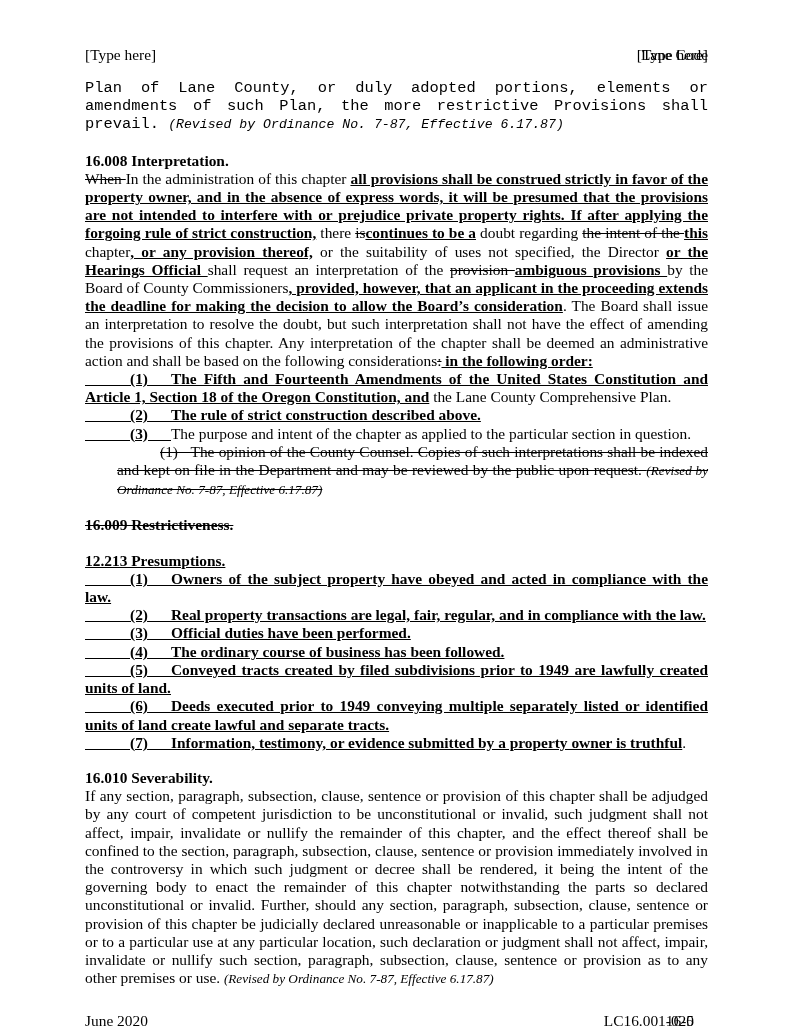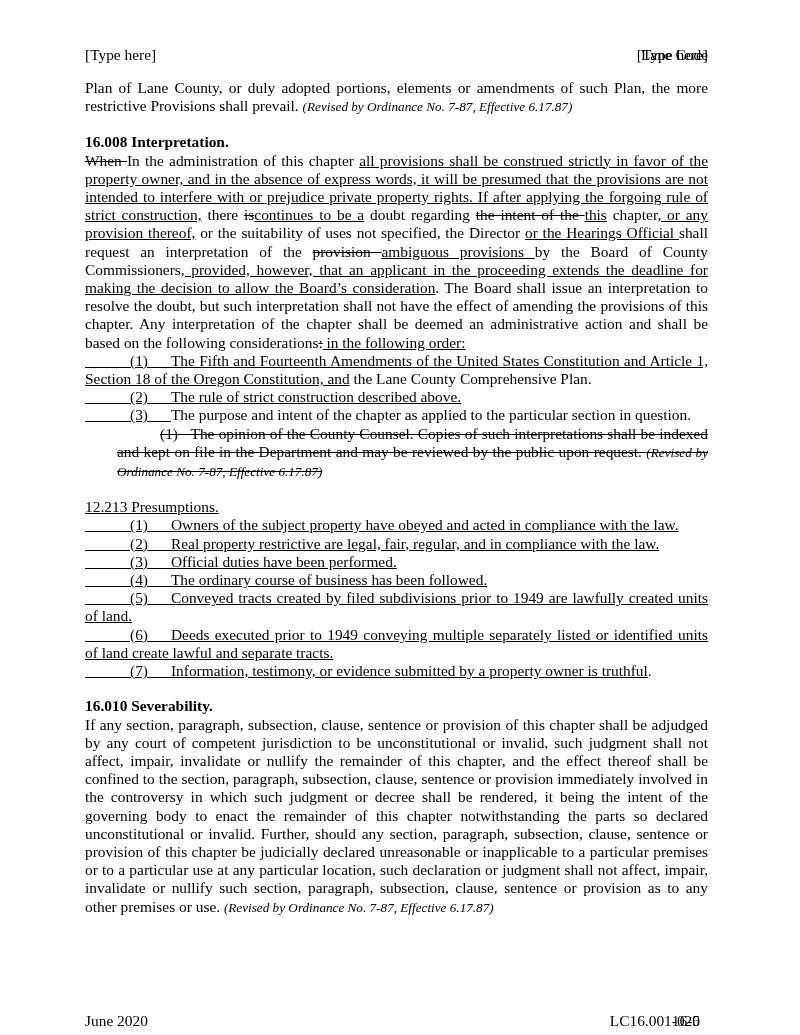--- a/index.html
+++ b/index.html
@@ -7,28 +7,28 @@
   .page {
     width:800px; height:1035px; position:relative; background:#ffffff; color:#000;
     font-family:"Liberation Serif", serif; font-size:15.4px; line-height:18.2px;
     overflow:hidden;
   }
   .content { position:absolute; left:85px; right:92px; top:46px; }
   .pg-header, .pg-footer { position:relative; height:18px; display:flex; justify-content:space-between; }
   .pg-header .center, .pg-footer .center {
     position:absolute; left:0; right:0; text-align:right; pointer-events:none;
   }
-  .pg-footer { position:absolute; left:85px; right:100px; top:1012px; }
+  .pg-footer { position:absolute; left:85px; right:106px; top:1012px; }
   .blk { text-align:justify; }
-  .blk.first { margin-top:15px; }
+  .blk.first { margin-top:15px;font-family:Liberation Mono, monospace; }
   .blk.mt { margin-top:17px; }
   .blk.old { margin-left:32px; text-indent:43px; }
   .r-b   { font-weight:700;margin-top:37px; }
   .r-i   { font-style:italic; font-size:13.2px; }
-  .r-ins { font-weight:400; text-decoration:underline; }
+  .r-ins { font-weight:700; text-decoration:underline; }
   .r-del { text-decoration:line-through; }
   .r-bdel{ font-weight:700; text-decoration:line-through; }
   .r-idel{ font-style:italic; text-decoration:line-through; font-size:13.2px; }
   .tab   { display:inline-block; }
   .tab.u { border-bottom:1.4px solid #000; margin-bottom:-2px; }
 </style>
 </head>
 <body>
 
 <div class="page">
@@ -39,23 +39,24 @@
       <span>[Type here]</span>
     </div>
     <div>
         <p class="blk first"><span>Plan of Lane County, or duly adopted portions, elements or amendments of such Plan, the more restrictive Provisions shall prevail. </span><span class="r-i">(Revised by Ordinance No. 7-87, Effective 6.17.87)</span></p>
         <p class="blk mt"><span class="r-b">16.008 Interpretation.</span></p>
         <p class="blk"><span class="r-del">When </span><span>In the administration of this chapter </span><span class="r-ins">all provisions shall be construed strictly in favor of the property owner, and in the absence of express words, it will be presumed that the provisions are not intended to interfere with or prejudice private property rights.  If after applying the forgoing rule of strict construction,</span><span> there </span><span class="r-del">is</span><span class="r-ins">continues to be a</span><span> doubt regarding </span><span class="r-del">the intent of the </span><span class="r-ins">this</span><span> chapter</span><span class="r-ins">, or any provision thereof,</span><span> or the suitability of uses not specified, the Director </span><span class="r-ins">or the Hearings Official </span><span>shall request an interpretation of the </span><span class="r-del">provision </span><span class="r-ins">ambiguous provisions </span><span>by the Board of County Commissioners</span><span class="r-ins">, provided, however, that an applicant in the proceeding extends the deadline for making the decision to allow the Board’s consideration</span><span>.  The Board shall issue an interpretation to resolve the doubt, but such interpretation shall not have the effect of amending the provisions of this chapter.  Any interpretation of the chapter shall be deemed an administrative action and shall be based on the following considerations</span><span class="r-del">:</span><span class="r-ins"> in the following order: </span></p>
         <p class="blk"><span class="tab u" style="width: 45px;"></span><span class="r-ins">(1)</span><span class="tab u" style="width: 23px;"></span><span class="r-ins">The Fifth and Fourteenth Amendments of the United States Constitution and Article 1, Section 18 of the Oregon Constitution, and</span><span> the Lane County Comprehensive Plan.</span></p>
         <p class="blk"><span class="tab u" style="width: 45px;"></span><span class="r-ins">(2)</span><span class="tab u" style="width: 23px;"></span><span class="r-ins">The rule of strict construction described above.</span></p>
         <p class="blk"><span class="tab u" style="width: 45px;"></span><span class="r-ins">(3)</span><span class="tab u" style="width: 23px;"></span><span>The purpose and intent of the chapter as applied to the particular section in question.</span></p>
         <p class="blk old"><span class="r-del">(1)&nbsp;&nbsp;&nbsp;The opinion of the County Counsel.  Copies of such interpretations shall be indexed and kept on file in the Department and may be reviewed by the public upon request. </span><span class="r-idel">(Revised by Ordinance No. 7-87, Effective 6.17.87)</span></p>
+        <p class="blk mt"><span class="r-bdel">16.009 Restrictiveness.</span></p>
         <p class="blk mt"><span class="r-ins">12.213 Presumptions.</span></p>
         <p class="blk"><span class="tab u" style="width: 45px;"></span><span class="r-ins">(1)</span><span class="tab u" style="width: 23px;"></span><span class="r-ins">Owners of the subject property have obeyed and acted in compliance with the law.</span></p>
-        <p class="blk"><span class="tab u" style="width: 45px;"></span><span class="r-ins">(2)</span><span class="tab u" style="width: 23px;"></span><span class="r-ins">Real property restrictive are legal, fair, regular, and in compliance with the law.</span></p>
+        <p class="blk"><span class="tab u" style="width: 45px;"></span><span class="r-ins">(2)</span><span class="tab u" style="width: 23px;"></span><span class="r-ins">Real property transactions are legal, fair, regular, and in compliance with the law.</span></p>
         <p class="blk"><span class="tab u" style="width: 45px;"></span><span class="r-ins">(3)</span><span class="tab u" style="width: 23px;"></span><span class="r-ins">Official duties have been performed.</span></p>
         <p class="blk"><span class="tab u" style="width: 45px;"></span><span class="r-ins">(4)</span><span class="tab u" style="width: 23px;"></span><span class="r-ins">The ordinary course of business has been followed.</span></p>
         <p class="blk"><span class="tab u" style="width: 45px;"></span><span class="r-ins">(5)</span><span class="tab u" style="width: 23px;"></span><span class="r-ins">Conveyed tracts created by filed subdivisions prior to 1949 are lawfully created units of land.</span></p>
         <p class="blk"><span class="tab u" style="width: 45px;"></span><span class="r-ins">(6)</span><span class="tab u" style="width: 23px;"></span><span class="r-ins">Deeds executed prior to 1949 conveying multiple separately listed or identified units of land create lawful and separate tracts.</span></p>
         <p class="blk"><span class="tab u" style="width: 45px;"></span><span class="r-ins">(7)</span><span class="tab u" style="width: 23px;"></span><span class="r-ins">Information, testimony, or evidence submitted by a property owner is truthful</span><span>.</span></p>
         <p class="blk mt"><span class="r-b">16.010 Severability.</span></p>
         <p class="blk"><span>If any section, paragraph, subsection, clause, sentence or provision of this chapter shall be adjudged by any court of competent jurisdiction to be unconstitutional or invalid, such judgment shall not affect, impair, invalidate or nullify the remainder of this chapter, and the effect thereof shall be confined to the section, paragraph, subsection, clause, sentence or provision immediately involved in the controversy in which such judgment or decree shall be rendered, it being the intent of the governing body to enact the remainder of this chapter notwithstanding the parts so declared unconstitutional or invalid.  Further, should any section, paragraph, subsection, clause, sentence or provision of this chapter be judicially declared unreasonable or inapplicable to a particular premises or to a particular use at any particular location, such declaration or judgment shall not affect, impair, invalidate or nullify such section, paragraph, subsection, clause, sentence or provision as to any other premises or use. </span><span class="r-i">(Revised by Ordinance No. 7-87, Effective 6.17.87)</span></p>
       </div>
   </div>
   <div class="pg-footer">

